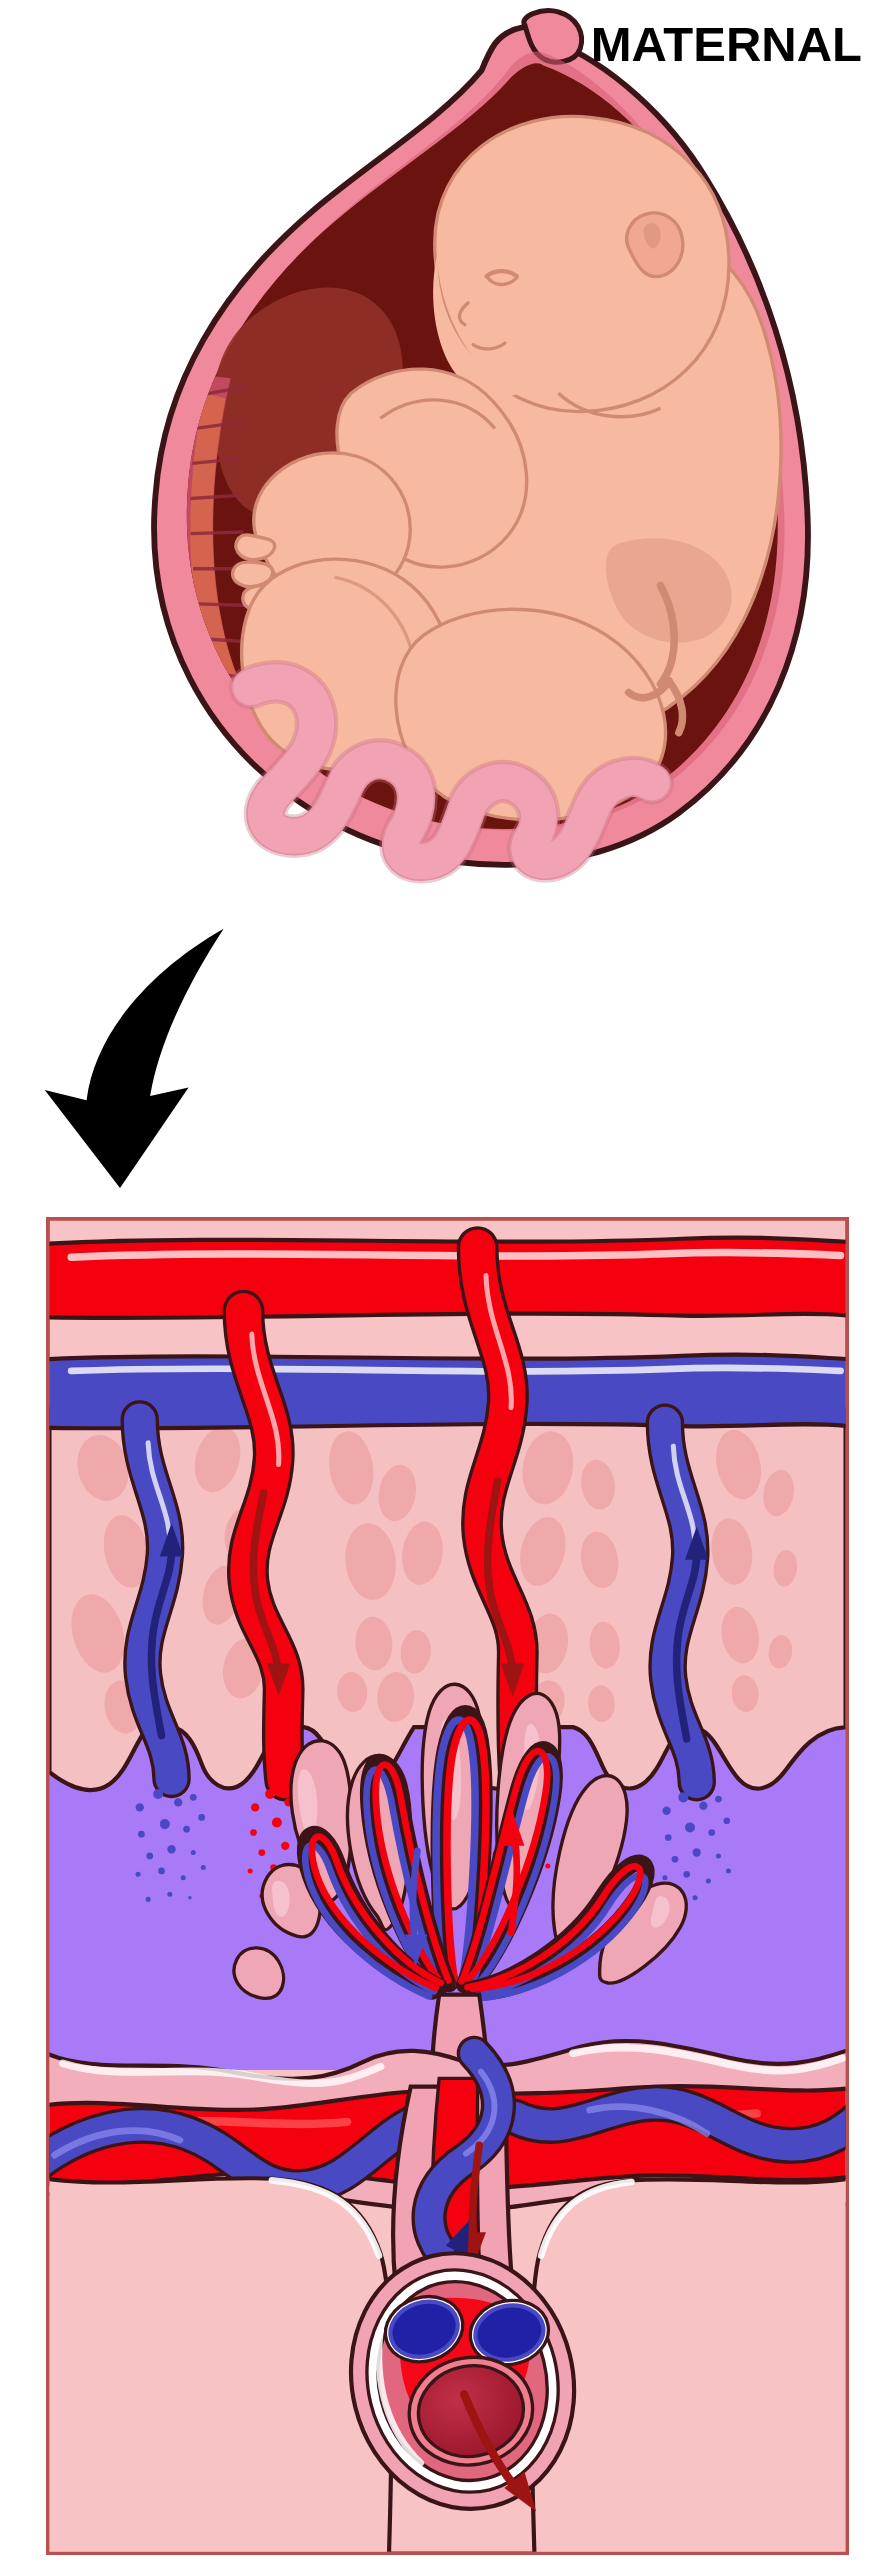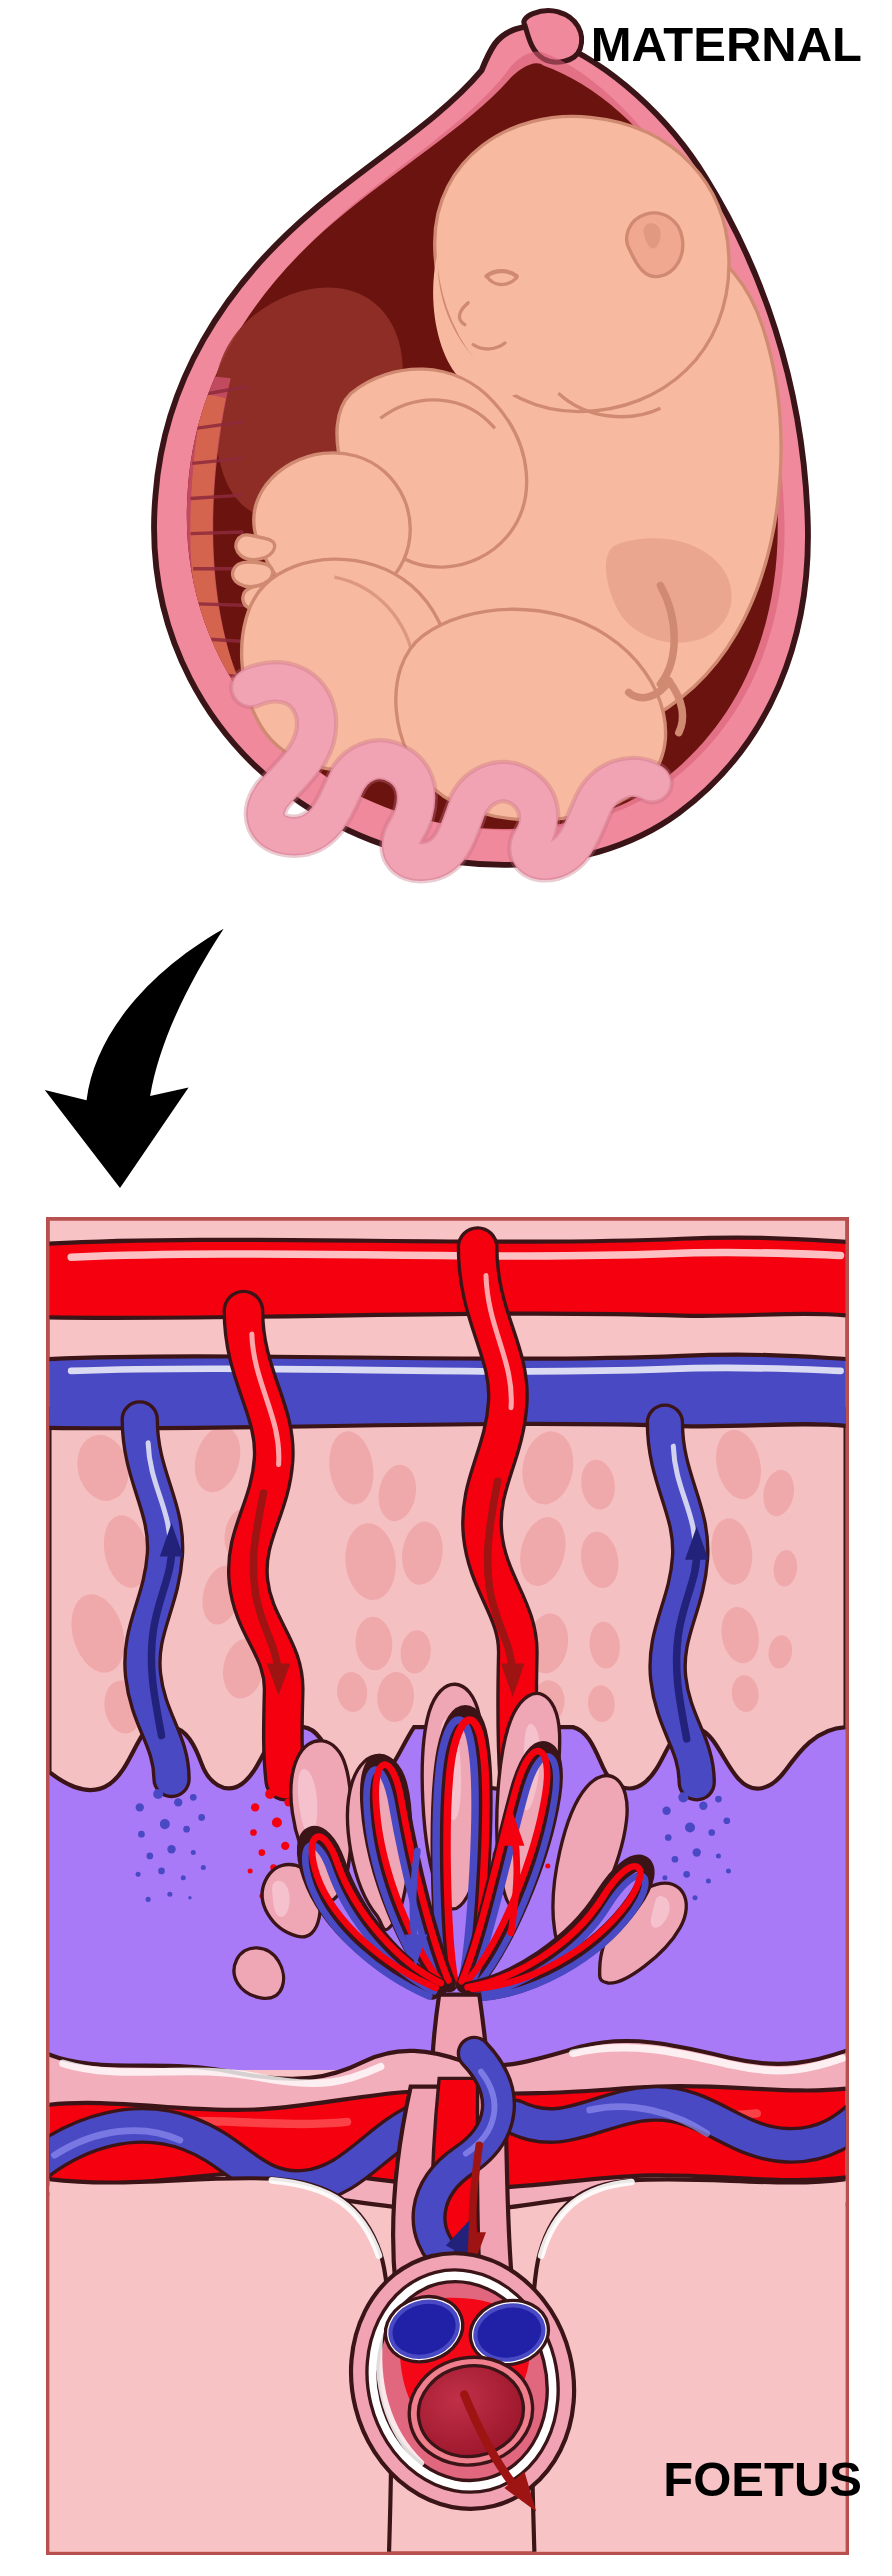--- a/index.html
+++ b/index.html
@@ -689,16 +689,15 @@
 
         <path d="M500,1408 C518,1452 538,1490 562,1520" fill="none" stroke="#9e1412" stroke-width="10" stroke-linecap="round"></path>
         <path d="M586,1548 L548,1520 L572,1500 Z" fill="#9e1412"></path>
       </g>
 
     </g>
   </svg>
 
   <div class="label" id="label-maternal">MATERNAL</div>
 
-  <div class="label" id="label-foetus">FOETUS</div>
 
 </div>
 
 
 </body></html>

